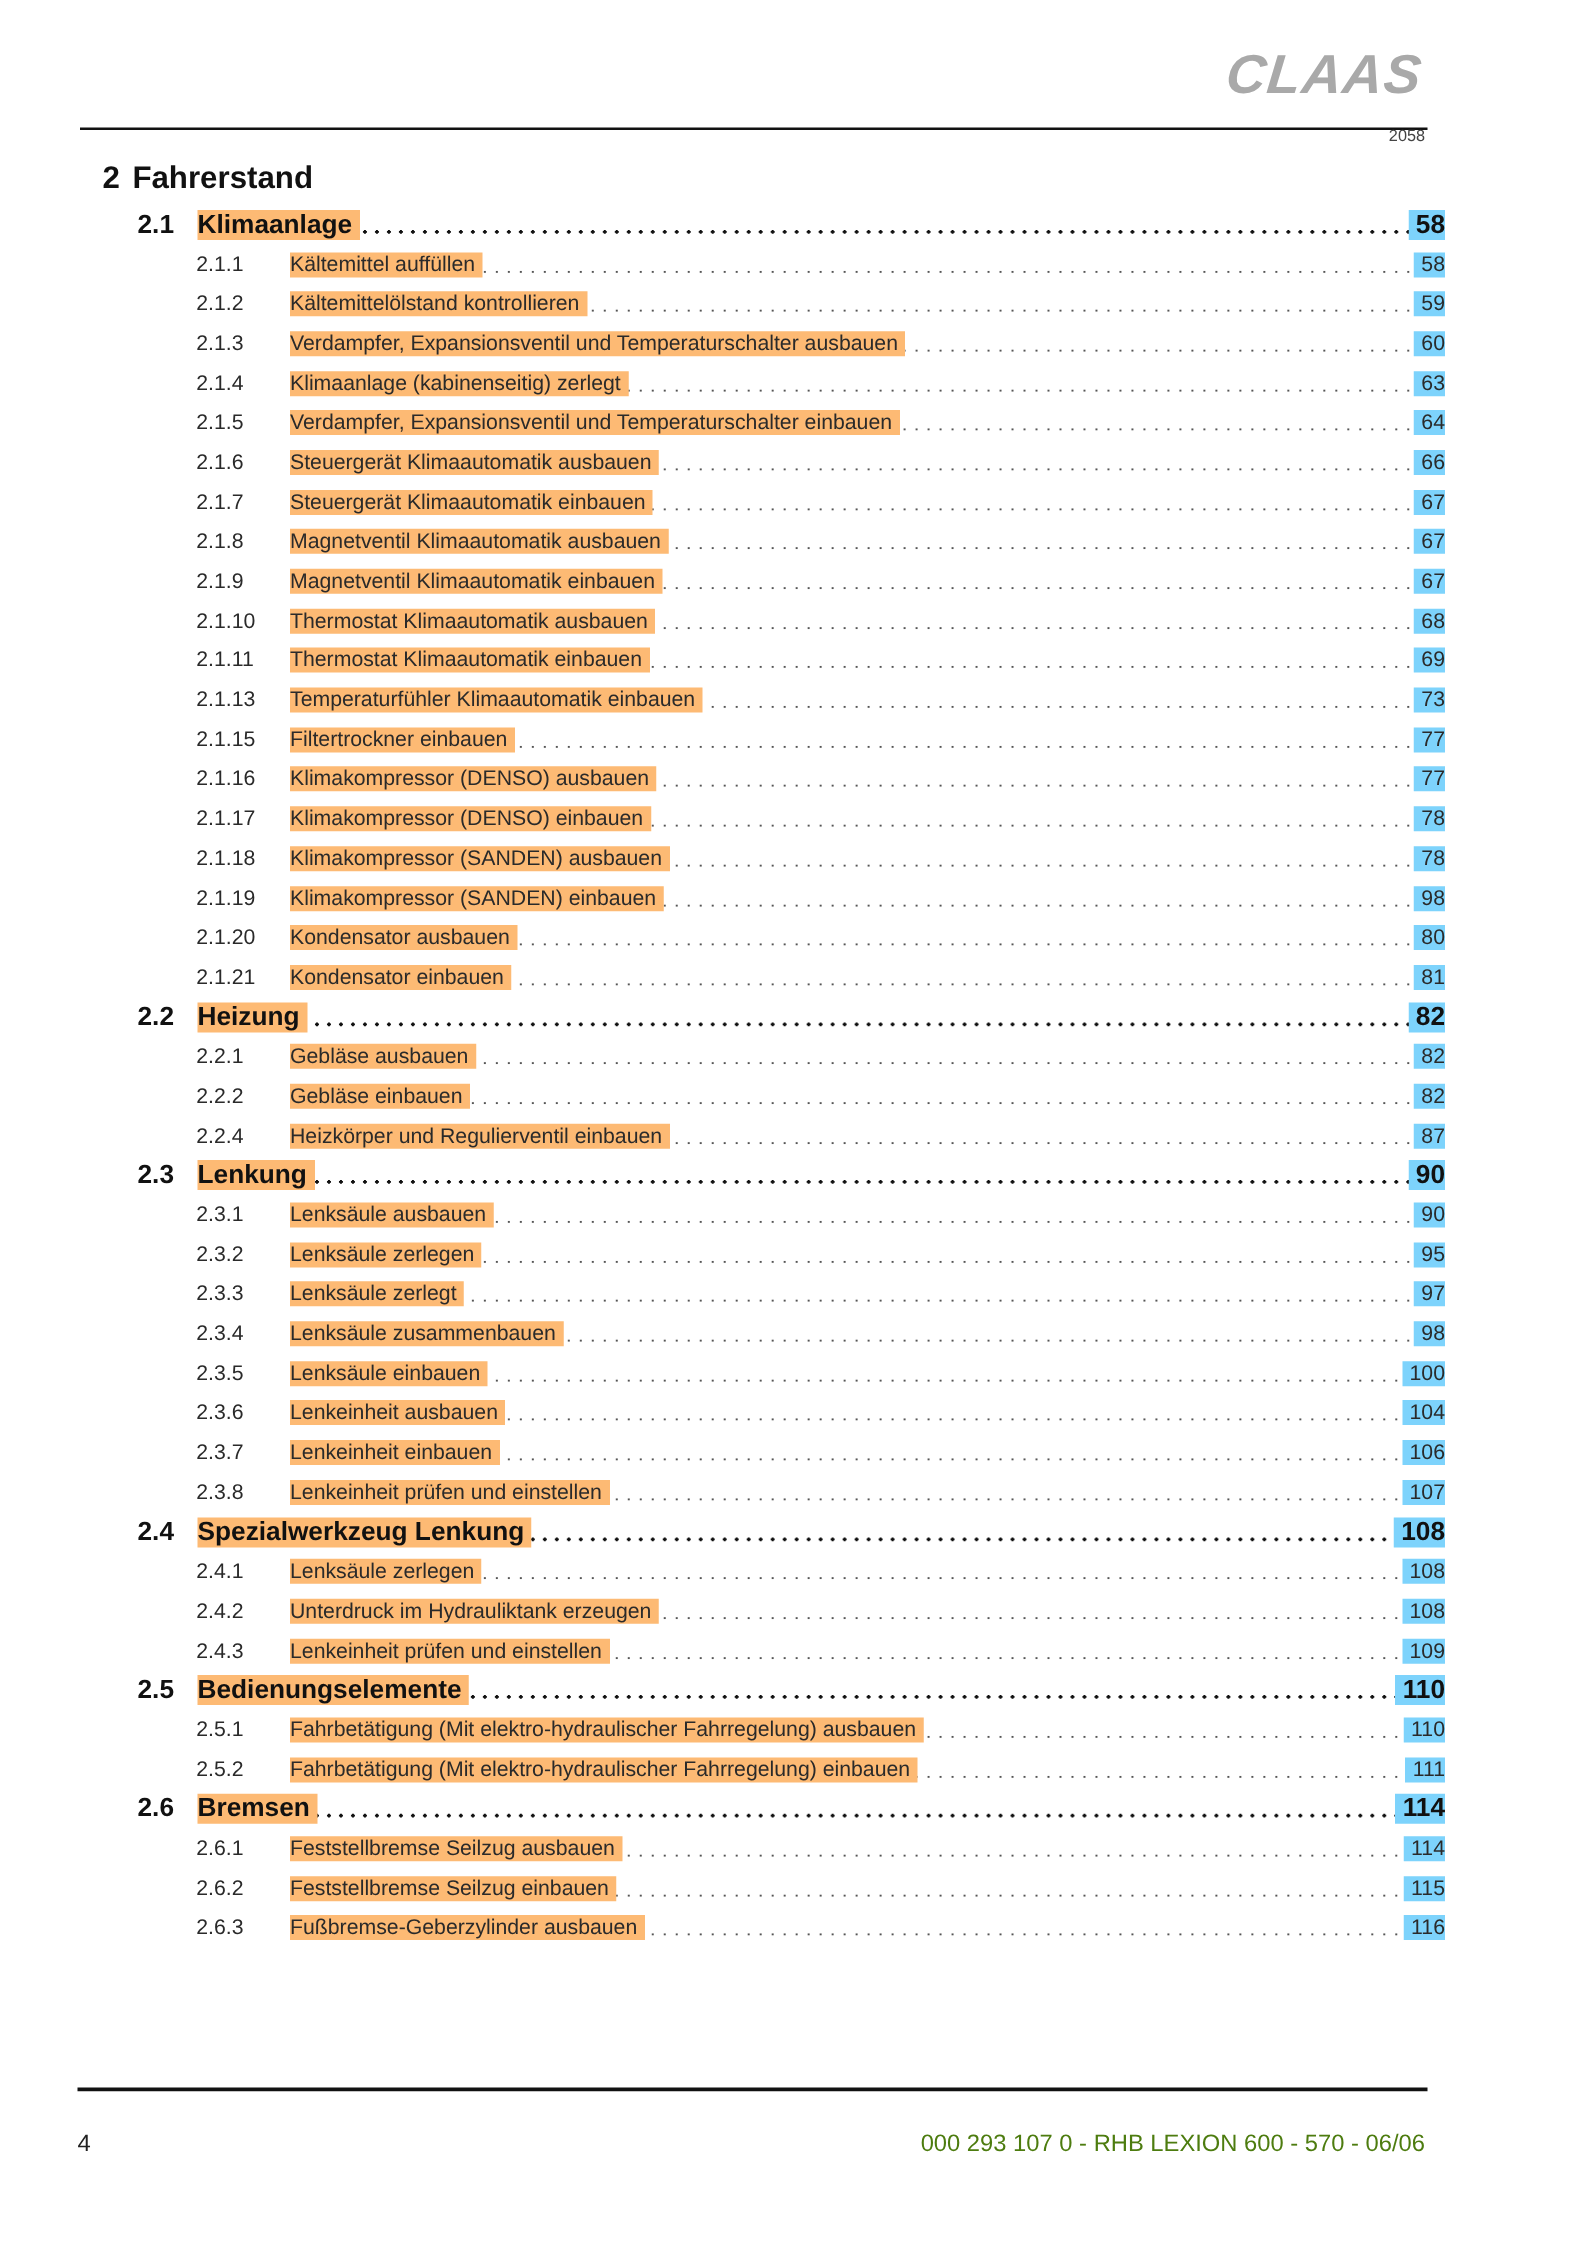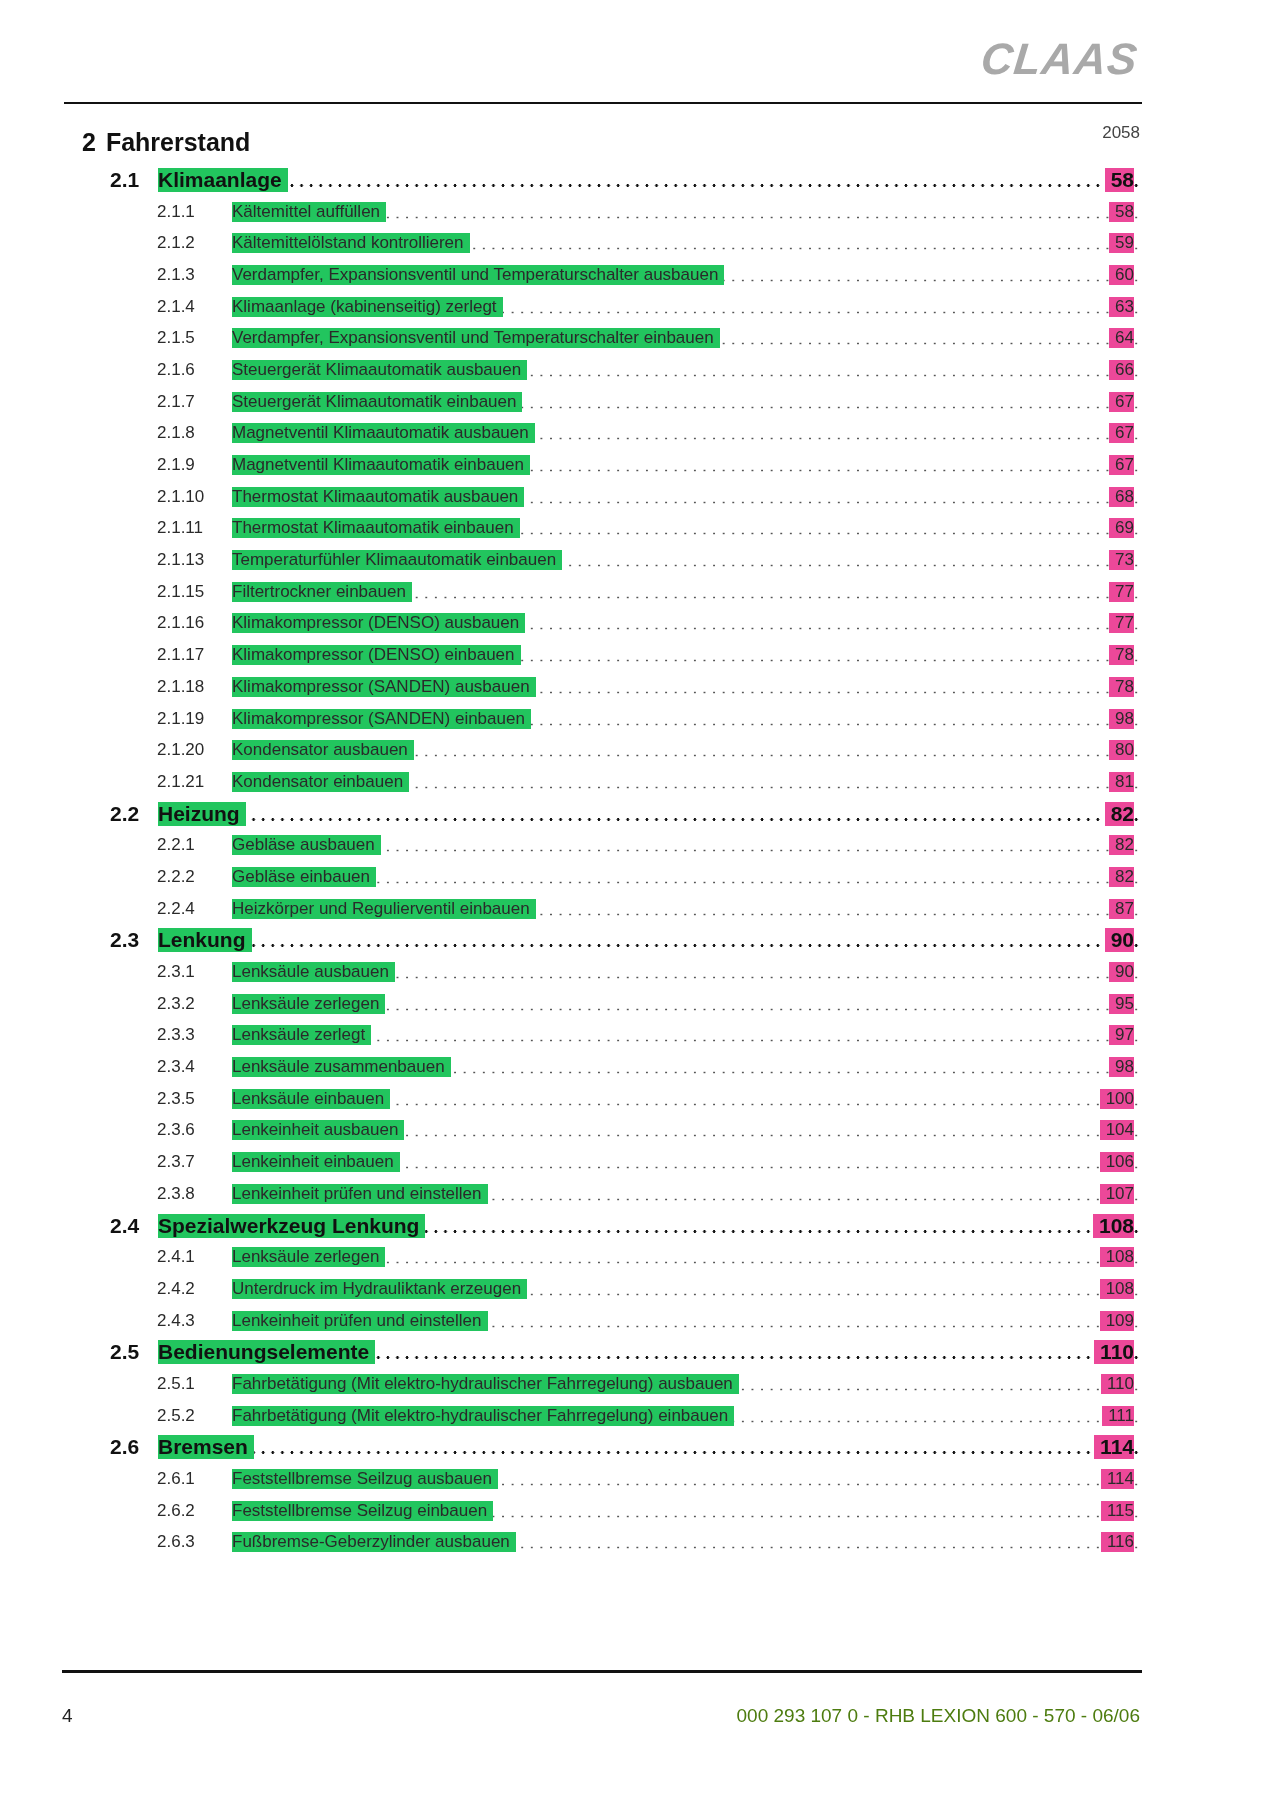--- a/index.html
+++ b/index.html
@@ -26,22 +26,22 @@
     position: absolute;
     left: 64px;
     top: 102px;
     width: 1078px;
     height: 2px;
     background: #111;
   }
   .doc-code {
     position: absolute;
     right: 132px;
-    top: 123px;
-    font-size: 17px;
+    top: 101px;
+    font-size: 13px;
     color: #444;
   }
   .chapter-title {
     position: absolute;
     left: 82px;
     top: 128px;
     font-size: 25px;
     font-weight: bold;
     color: #111;
     white-space: nowrap;
@@ -63,30 +63,30 @@
   }
   .row .num {
     position: absolute;
     top: 50%;
     transform: translateY(-50%);
   }
   .row .title {
     position: absolute;
     top: 50%;
     transform: translateY(-50%);
-    background: #22c55e;
+    background: #fdba74;
     padding-right: 6px;
     z-index: 2;
   }
   .row .page {
     position: absolute;
-    right: 138px;
+    right: 116px;
     top: 50%;
     transform: translateY(-50%);
-    background: #ec4899;
+    background: #7dd3fc;
     padding-left: 6px;
     z-index: 2;
   }
   .row .leader {
     position: absolute;
     right: 131px;
     top: 50%;
     height: 3px;
     margin-top: 4px;
     z-index: 1;

